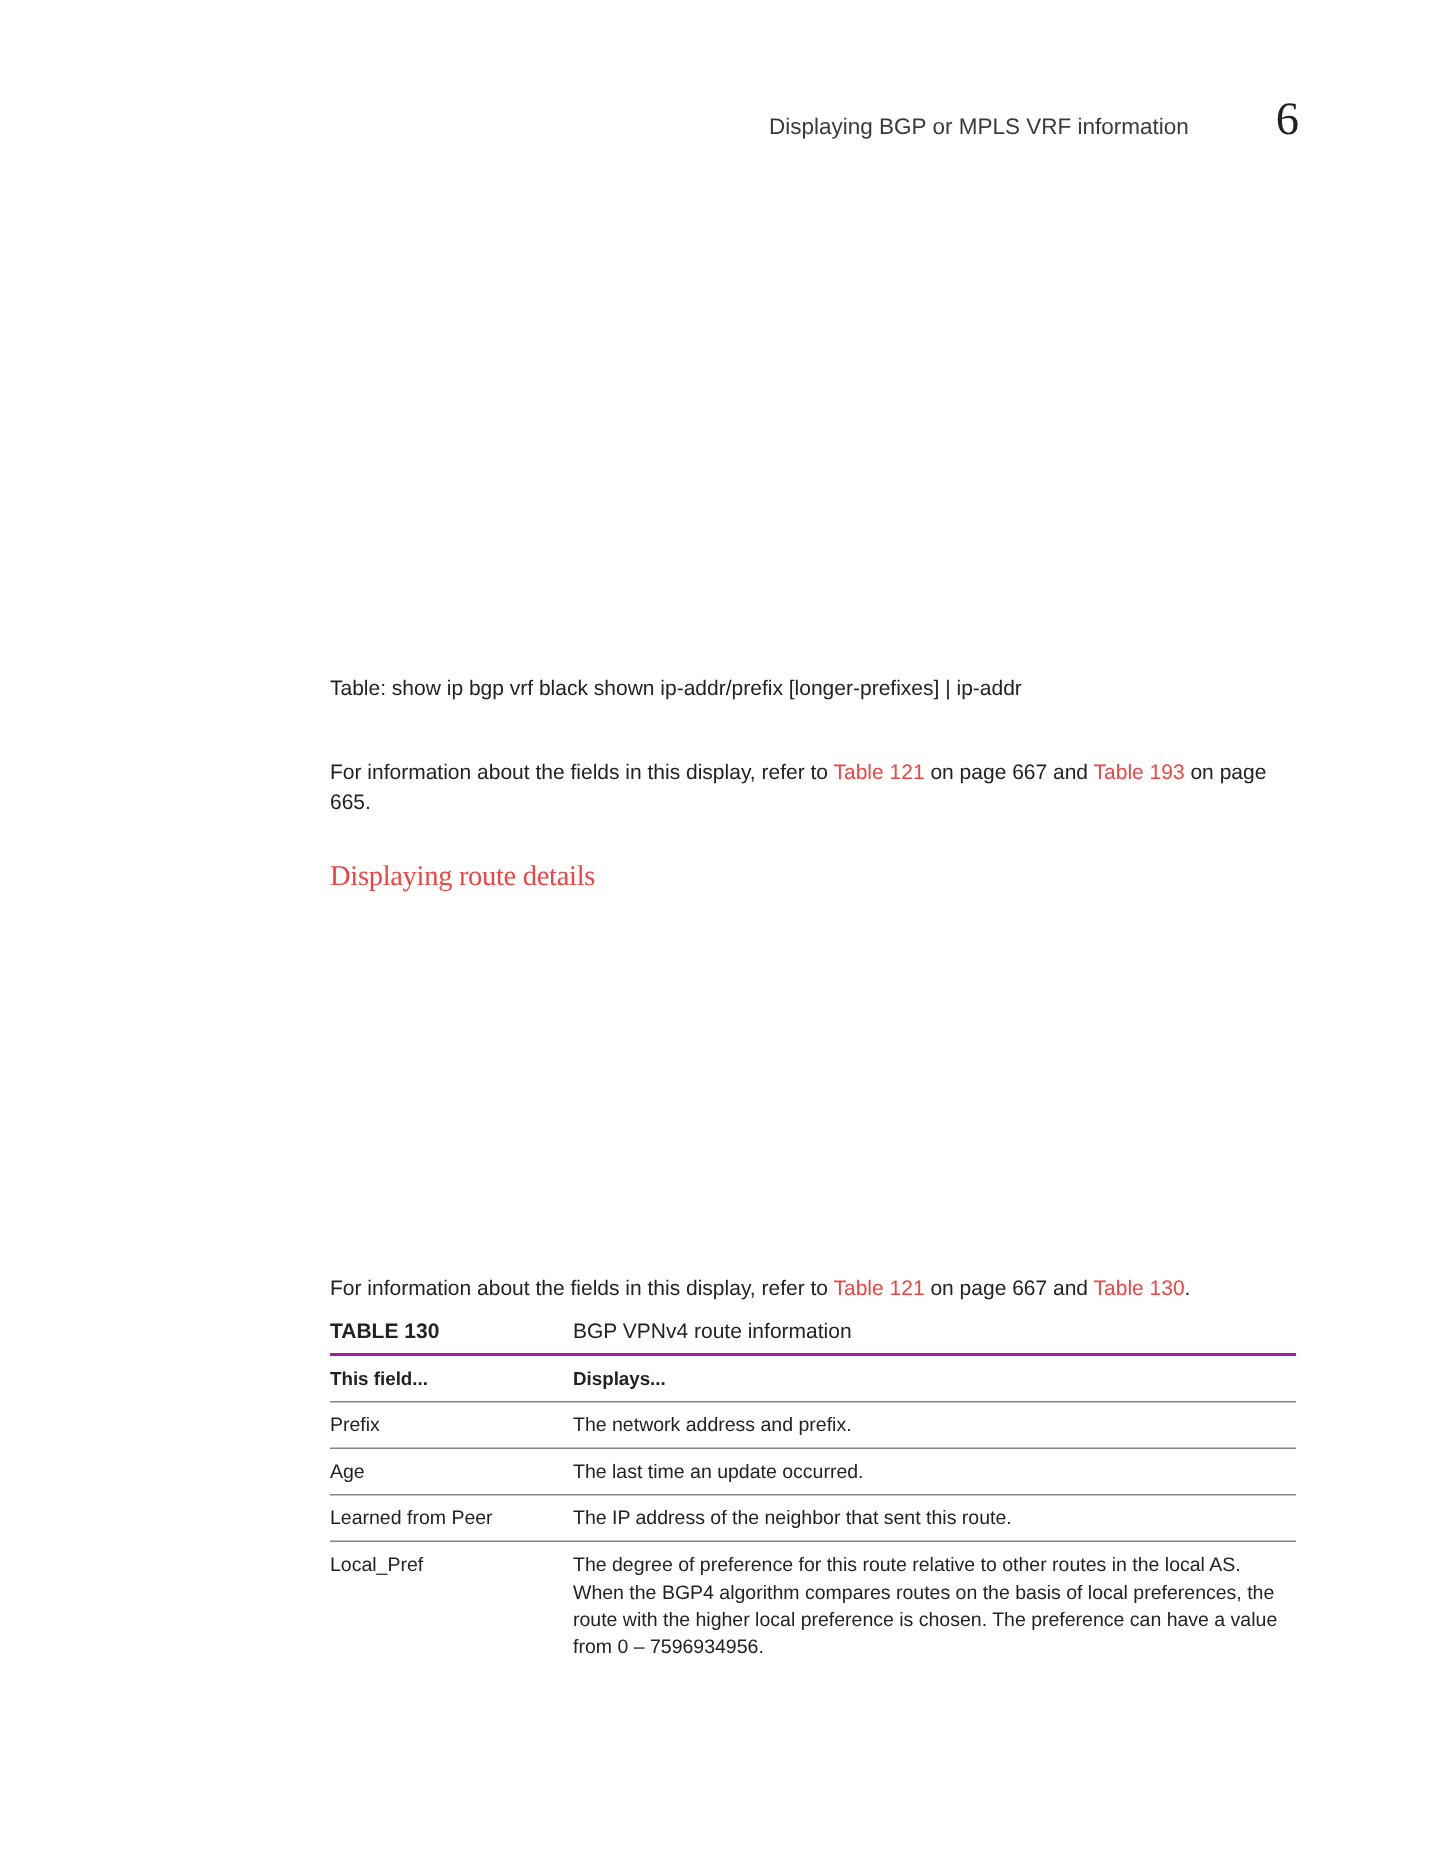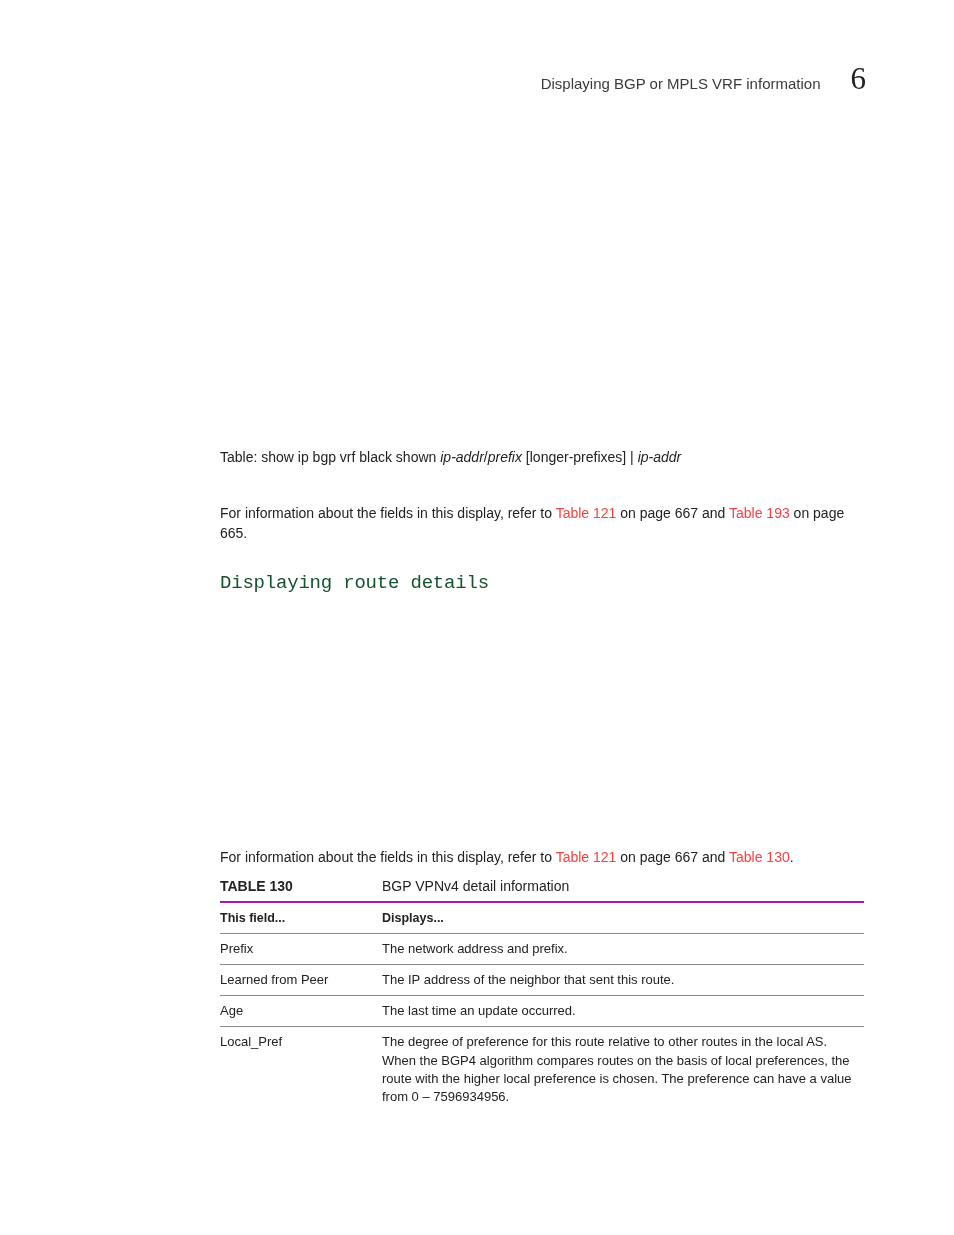--- a/index.html
+++ b/index.html
@@ -18,47 +18,47 @@
   .page {
     padding: 63px 88px 0 88px;
     box-sizing: border-box;
     width: 100%;
     position: relative;
   }
   .header-line {
     display: flex;
     justify-content: flex-end;
     align-items: baseline;
-    gap: 30px;
+    gap: 58px;
     margin-bottom: 352px;
   }
   .header-title {
     font-size: 15px;
     color: #3a3a3a;
   }
   .header-chapnum {
     font-size: 31px;
     font-weight: 400;
     font-family: Georgia, "Times New Roman", serif;
     color: #222;
     line-height: 1;
   }
   .content {
     padding-left: 132px;
     padding-right: 2px;
   }
-  .italic { font-style: italic; }
+  .italic { }
   .p { margin: 0 0 18px 0; }
   .p2 { margin: 0 0 22px 0; }
   .link { color: #ef4444; cursor: pointer; }
   .h3 {
-    font-family: Liberation Mono, monospace;
+    font-family: Liberation Serif, serif;
     font-size: 19px;
     font-weight: 400;
-    color: #14532d;
+    color: #ef4444;
     margin: 26px 0 14px 0;
     letter-spacing: -0.2px;
   }
   .big-gap { height: 236px; }
   .table-title-row {
     display: flex;
     align-items: baseline;
     padding: 3px 0 4px 0;
   }
   .table-num {
@@ -110,46 +110,46 @@
 
     <h3 class="h3">Displaying route details</h3>
 
 
     <div class="big-gap"></div>
 
     <p class="p" style="margin-bottom:6px"><span>For information about the fields in this display, refer to </span><span class="link">Table 121</span><span> on page 667 and </span><span class="link">Table 130</span><span>.</span></p>
 
     <div class="table-title-row">
       <span class="table-num">TABLE 130</span>
-      <span class="table-caption">BGP VPNv4 detail information</span>
+      <span class="table-caption">BGP VPNv4 route information</span>
     </div>
 
     <table class="t">
       <colgroup>
           <col class="c1">
           <col>
         </colgroup>
       <thead>
         <tr>
           <th>This field...</th>
           <th>Displays...</th>
         </tr>
       </thead>
       <tbody>
         <tr>
           <td>Prefix</td>
           <td>The network address and prefix.</td>
         </tr>
         <tr>
+          <td>Age</td>
+          <td>The last time an update occurred.</td>
+        </tr>
+        <tr>
           <td>Learned from Peer</td>
           <td>The IP address of the neighbor that sent this route.</td>
-        </tr>
-        <tr>
-          <td>Age</td>
-          <td>The last time an update occurred.</td>
         </tr>
         <tr>
           <td>Local_Pref</td>
           <td>The degree of preference for this route relative to other routes in the local AS. When the BGP4 algorithm compares routes on the basis of local preferences, the route with the higher local preference is chosen. The preference can have a value from 0 – 7596934956.</td>
         </tr>
       </tbody>
     </table>
 
   </div>
 </div>

